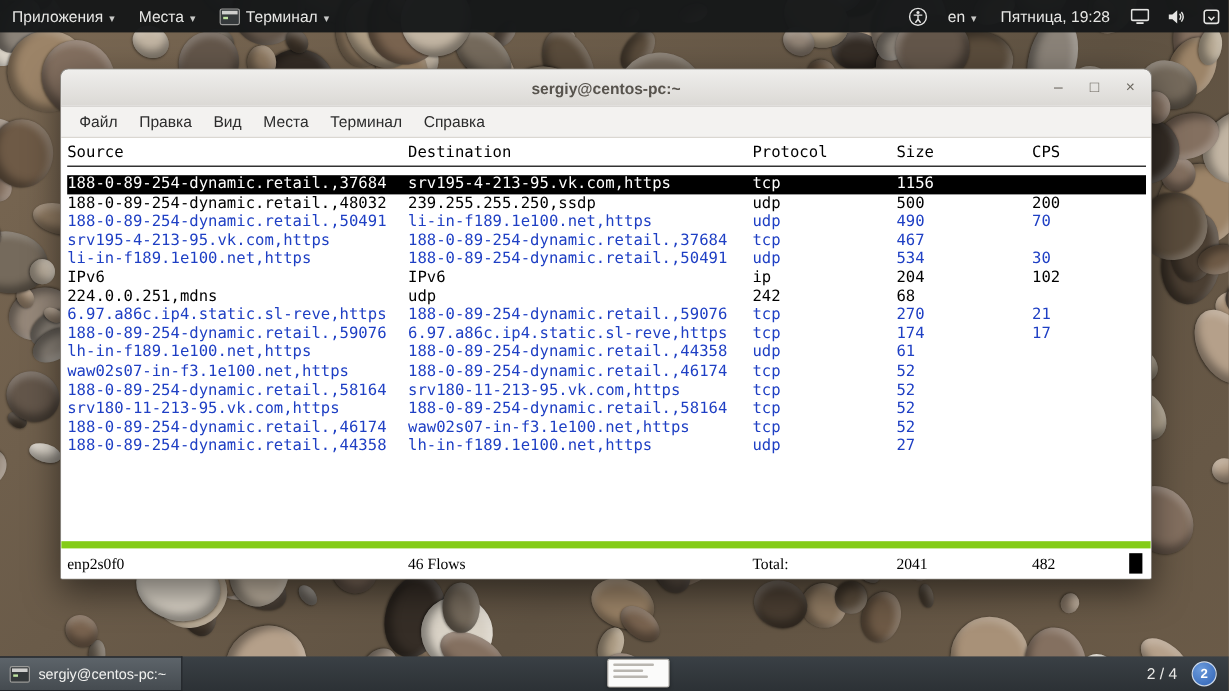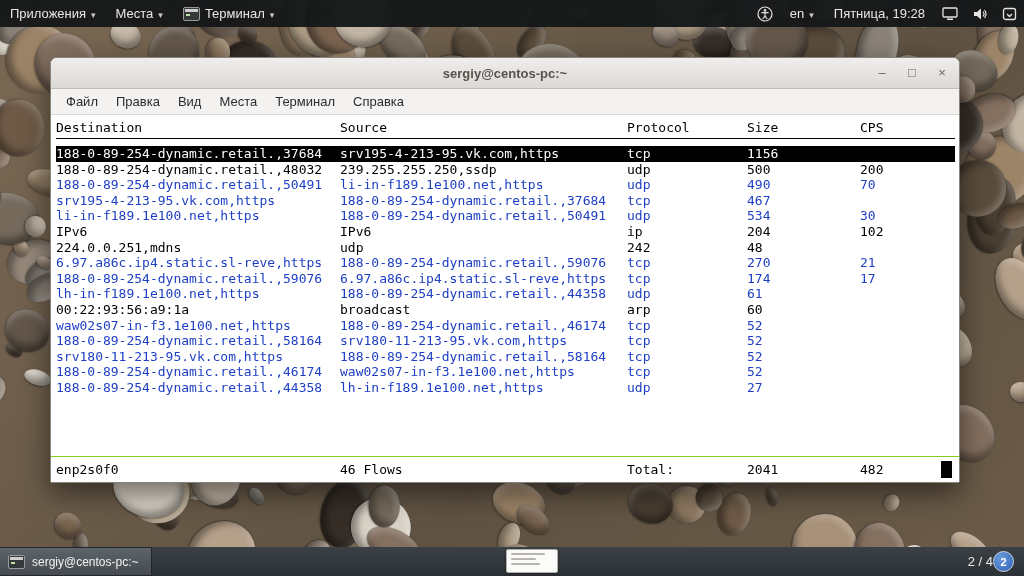--- a/index.html
+++ b/index.html
@@ -52,36 +52,36 @@
     font-family:"DejaVu Sans Mono","Liberation Mono",monospace;font-size:13px;
     padding:4px 4px 0 5px;overflow:hidden;
   }
   .trow{display:grid;grid-template-columns:284px 287px 120px 113px 1fr;white-space:nowrap;height:15.6px;line-height:15.6px;}
   .trow span{overflow:hidden;}
   .thead{height:19px;line-height:17px;border-bottom:1px solid #000;margin-bottom:7px;color:#000;}
   .c-blue{color:#1e3fc4;}
   .c-black{color:#000;}
   .selected{background:#000;color:#fff;}
   .statusbar{
-    position:absolute;left:0;right:0;bottom:0;height:25px;border-top:1px solid #84cc16;
+    position:absolute;left:0;right:0;bottom:0;height:25px;border-top:6px solid #84cc16;
     display:grid;grid-template-columns:284px 287px 120px 113px 1fr;align-items:center;
-    background:#fff;padding-left:5px;white-space:nowrap;
+    background:#fff;padding-left:5px;white-space:nowrap;font-family:Liberation Serif, serif;
   }
   .act-block{position:absolute;right:7px;bottom:4px;width:11px;height:17px;background:#000;}
   
   #taskbar{
     position:absolute;left:0;right:0;bottom:0;height:29px;z-index:20;
     background:linear-gradient(#3a4045,#2c3135);display:flex;align-items:center;color:#ecece9;font-size:12px;
   }
   .task-btn{
     display:flex;align-items:center;gap:7px;height:27px;margin:1px 0 1px 0;padding:0 12px 0 8px;
     background:linear-gradient(#5d646a,#454b50);border:1px solid #23272b;border-left:none;
     color:#f2f2f0;max-width:250px;white-space:nowrap;
   }
-  .tb-right{margin-left:auto;display:flex;align-items:center;padding-right:10px;font-size:13px;color:#e9e9e7;}
+  .tb-right{margin-left:auto;display:flex;align-items:center;gap:12px;padding-right:10px;font-size:13px;color:#e9e9e7;}
   .badge{
     width:19px;height:19px;border-radius:50%;background:radial-gradient(circle at 35% 30%,#6b9bdc,#2f62b5);
     border:1px solid #cdd9ea;color:#fff;font-size:11px;font-weight:bold;
     display:flex;align-items:center;justify-content:center;
   }
   
   .mini-popup{
     position:absolute;left:506px;top:549px;width:52px;height:24px;z-index:25;
     background:#fbfbfa;border:1px solid #b3b0aa;border-radius:2px;
     box-shadow:0 1px 3px rgba(0,0,0,.35);
@@ -507,22 +507,22 @@
     <div class="menubar">
       <span class="mitem">Файл</span>
       <span class="mitem">Правка</span>
       <span class="mitem">Вид</span>
       <span class="mitem">Места</span>
       <span class="mitem">Терминал</span>
       <span class="mitem">Справка</span>
     </div>
     <div class="terminal">
       <div class="trow thead">
+        <span>Source</span>
         <span>Destination</span>
-        <span>Source</span>
         <span>Protocol</span>
         <span>Size</span>
         <span>CPS</span>
       </div>
       <div id="rows">
           <div class="trow selected">
             <span>188-0-89-254-dynamic.retail.,37684</span>
             <span>srv195-4-213-95.vk.com,https</span>
             <span>tcp</span>
             <span>1156</span>
@@ -560,48 +560,41 @@
             <span>IPv6</span>
             <span>IPv6</span>
             <span>ip</span>
             <span>204</span>
             <span>102</span>
           </div>
           <div class="trow c-black">
             <span>224.0.0.251,mdns</span>
             <span>udp</span>
             <span>242</span>
-            <span>48</span>
+            <span>68</span>
           </div>
           <div class="trow c-blue">
             <span>6.97.a86c.ip4.static.sl-reve,https</span>
             <span>188-0-89-254-dynamic.retail.,59076</span>
             <span>tcp</span>
             <span>270</span>
             <span>21</span>
           </div>
           <div class="trow c-blue">
             <span>188-0-89-254-dynamic.retail.,59076</span>
             <span>6.97.a86c.ip4.static.sl-reve,https</span>
             <span>tcp</span>
             <span>174</span>
             <span>17</span>
           </div>
           <div class="trow c-blue">
             <span>lh-in-f189.1e100.net,https</span>
             <span>188-0-89-254-dynamic.retail.,44358</span>
             <span>udp</span>
             <span>61</span>
-            <span></span>
-          </div>
-          <div class="trow c-black">
-            <span>00:22:93:56:a9:1a</span>
-            <span>broadcast</span>
-            <span>arp</span>
-            <span>60</span>
             <span></span>
           </div>
           <div class="trow c-blue">
             <span>waw02s07-in-f3.1e100.net,https</span>
             <span>188-0-89-254-dynamic.retail.,46174</span>
             <span>tcp</span>
             <span>52</span>
             <span></span>
           </div>
           <div class="trow c-blue">

